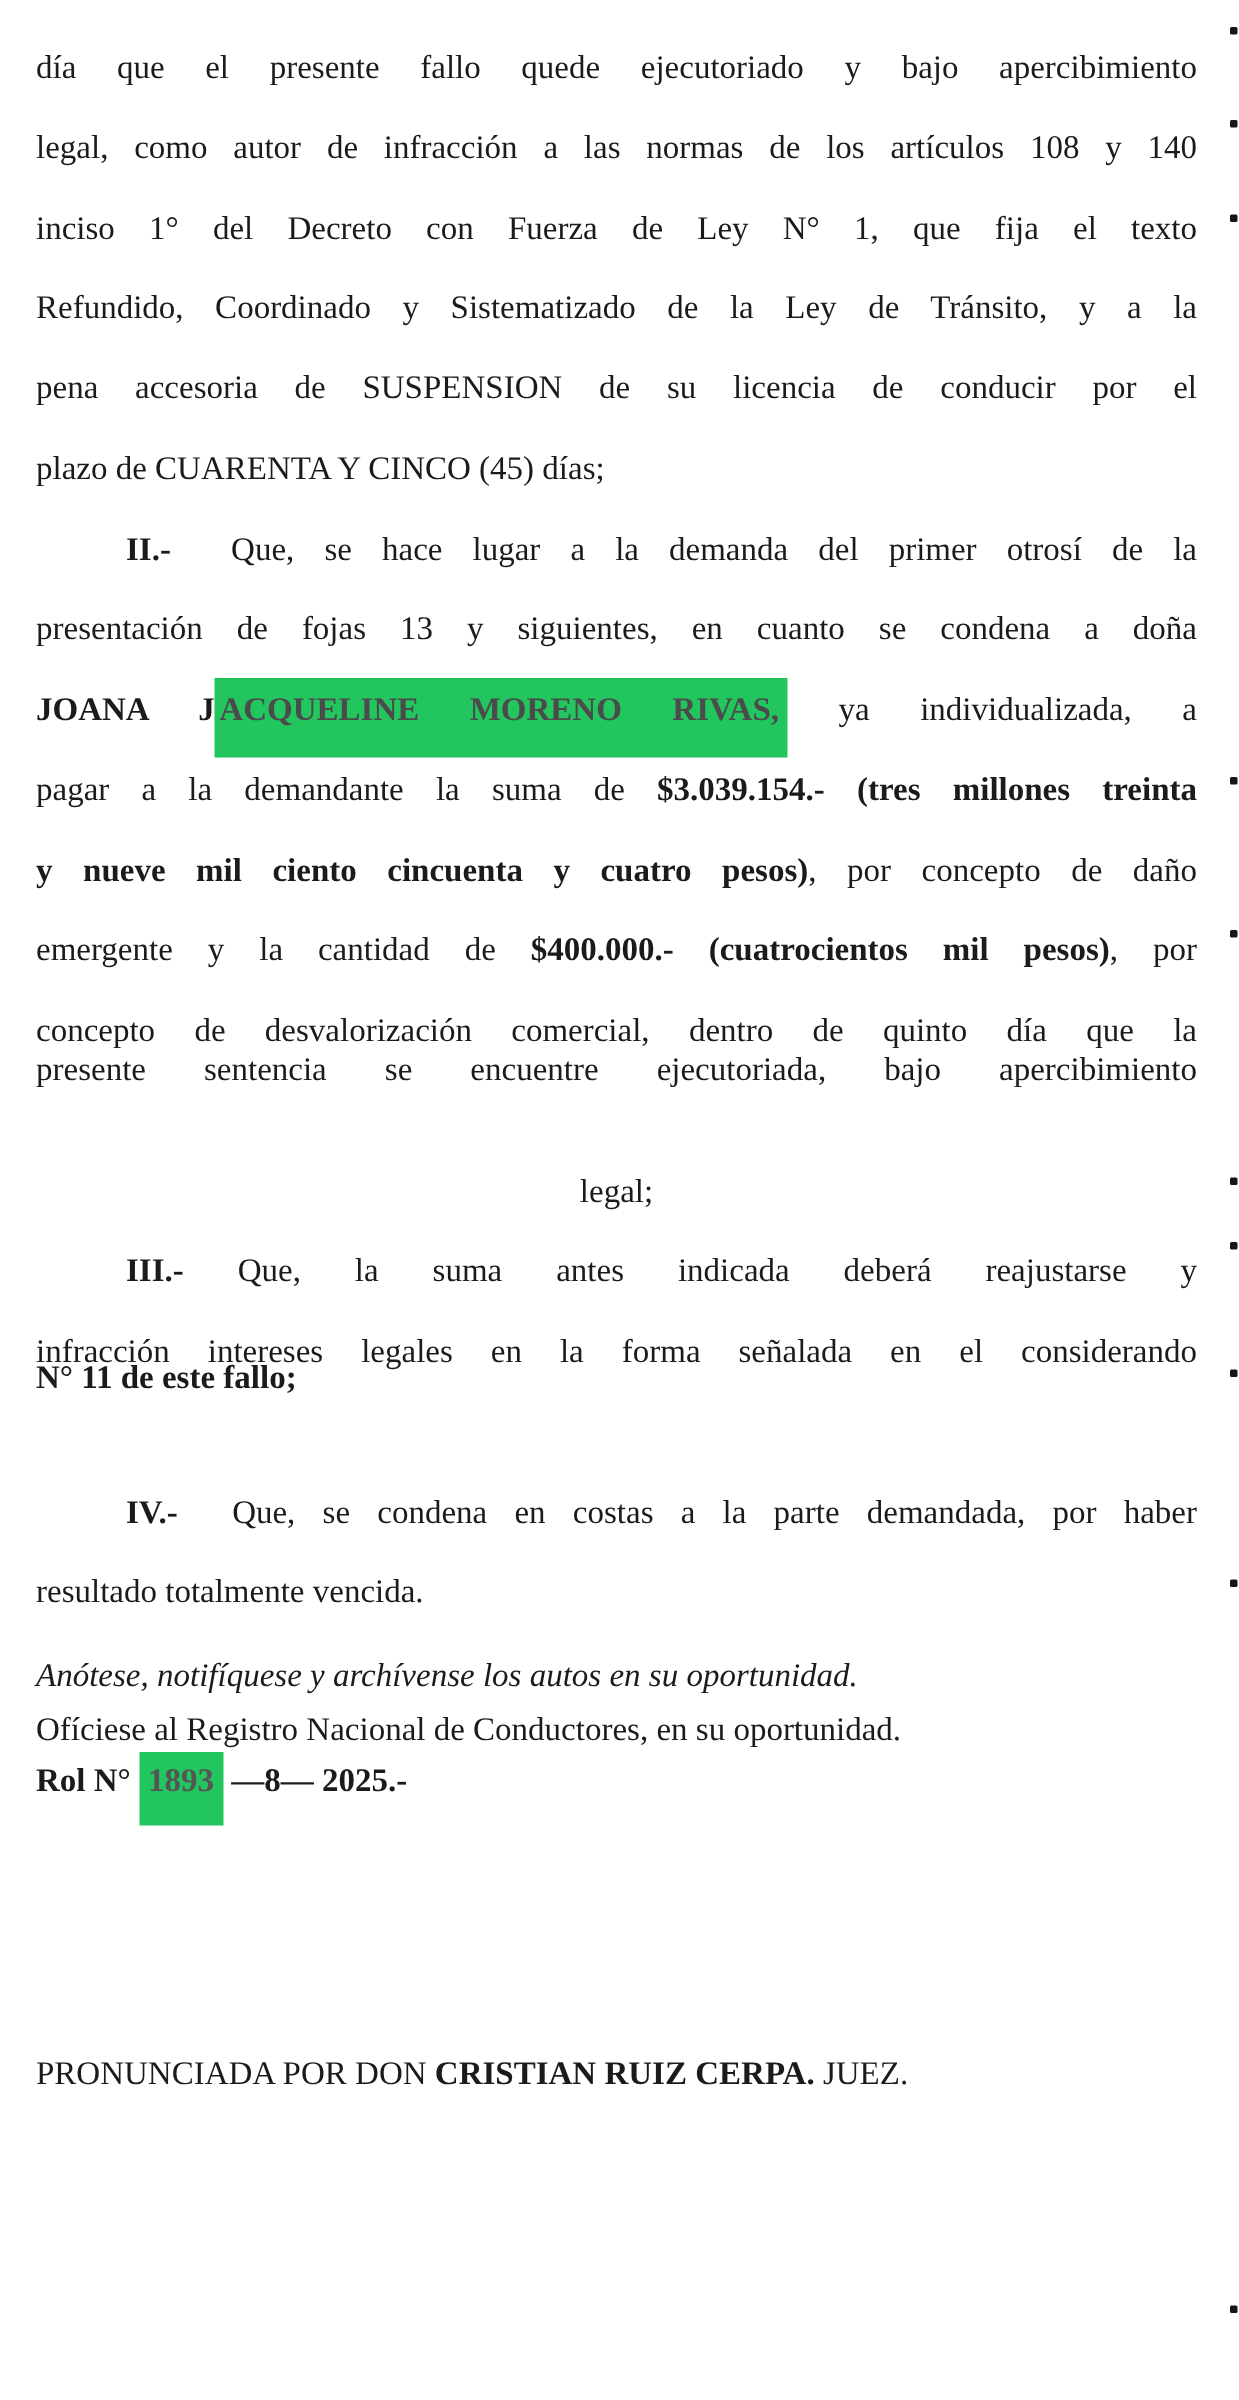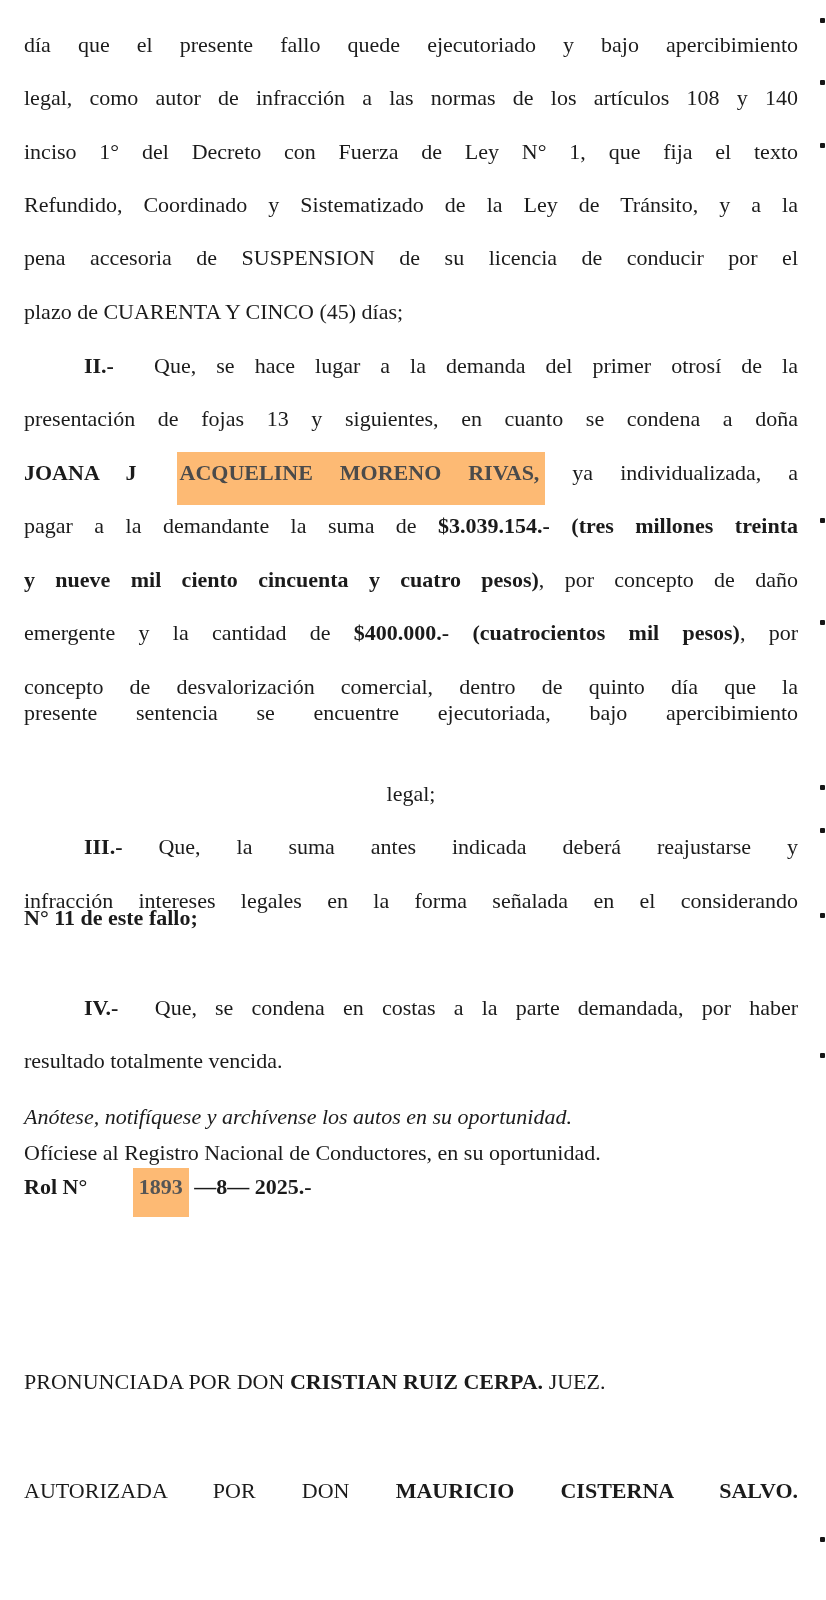--- a/index.html
+++ b/index.html
@@ -26,24 +26,23 @@
   .just {
     text-align: justify;
     text-align-last: justify;
   }
   .indent {
     padding-left: 60px;
     width: 714px;
   }
   .b { font-weight: bold; }
   .r {
-    background: #fdba74;
+    background: #22c55e;
     color: #4b4b4b;
     padding: 8px 6px 20px 3px;
-    margin-left: 40px;
   }
   .rol-r {
     padding: 6px 6px 18px 6px;
     color: #555555;
   }
   .mark {
     position: absolute;
     left: 820px;
     width: 5px;
     height: 5px;
@@ -73,21 +72,20 @@
     <div class="line" style="top: 777px; text-align: center;"><span class="">legal;</span></div>
     <div class="line just indent" style="top: 830px;"><span class="b">III.-</span><span class=""> Que, la suma antes indicada deberá reajustarse y</span></div>
     <div class="line just" style="top: 884px;"><span class="">infracción intereses legales en la forma señalada en el considerando</span></div>
     <div class="line" style="top: 901px; font-weight: bold;"><span class="">N° 11 de este fallo;</span></div>
     <div class="line just indent" style="top: 991px;"><span class="b">IV.-</span><span class="">  Que, se condena en costas a la parte demandada, por haber</span></div>
     <div class="line" style="top: 1044px;"><span class="">resultado totalmente vencida.</span></div>
     <div class="line" style="top: 1100px; font-style: italic;"><span class="">Anótese, notifíquese y archívense los autos en su oportunidad.</span></div>
     <div class="line" style="top: 1136px;"><span class="">Ofíciese al Registro Nacional de Conductores, en su oportunidad.</span></div>
     <div class="line" style="top: 1170px;"><span class="b">Rol N° </span><span class="b r rol-r">1893</span><span class="b"> —8— </span><span class="b">2025.-</span></div>
     <div class="line" style="top: 1365px;"><span class="">PRONUNCIADA POR DON </span><span class="b">CRISTIAN RUIZ CERPA.</span><span class=""> JUEZ.</span></div>
-    <div class="line just" style="top: 1474px;"><span class="">AUTORIZADA POR DON </span><span class="b">MAURICIO CISTERNA SALVO.</span></div>
     <div class="line" style="top: 1608px;"><span class="">SECRETARIO.</span></div>
     <div class="mark" style="top: 18px;"></div>
     <div class="mark" style="top: 80px;"></div>
     <div class="mark" style="top: 143px;"></div>
     <div class="mark" style="top: 518px;"></div>
     <div class="mark" style="top: 620px;"></div>
     <div class="mark" style="top: 785px;"></div>
     <div class="mark" style="top: 828px;"></div>
     <div class="mark" style="top: 913px;"></div>
     <div class="mark" style="top: 1053px;"></div>

